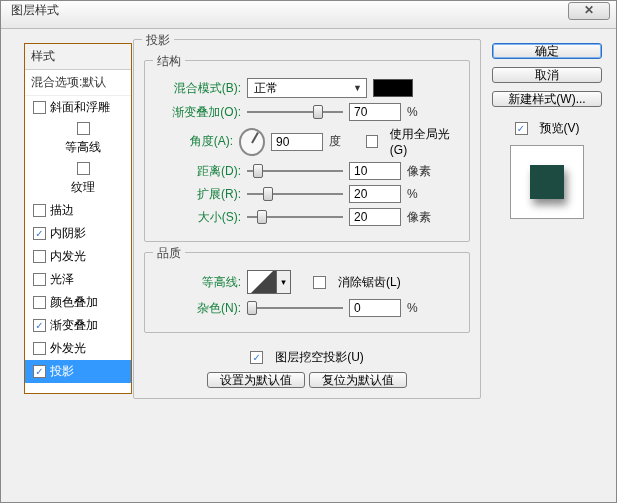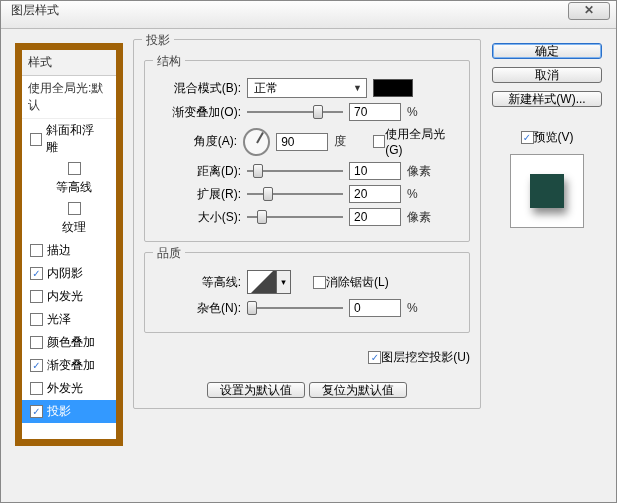--- a/index.html
+++ b/index.html
@@ -2,70 +2,70 @@
 <html><head>
 <meta charset="utf-8">
 <style>
   * { box-sizing: border-box; font-family: "Microsoft YaHei", "SimSun", sans-serif; font-size: 12px; }
   body { margin: 0; background: #f0f0f0; }
   .window { width: 617px; height: 503px; background: #f0f0f0; border: 1px solid #888; position: relative; }
   .titlebar { height: 28px; background: linear-gradient(#fdfdfd,#e8e8e8); border-bottom: 1px solid #bbb; display: flex; align-items: center; justify-content: space-between; padding: 0 6px 8px 10px; }
   .titlebar .title { color: #333; }
   .closebtn { width: 42px; height: 18px; border: 1px solid #8a8a8a; border-radius: 3px; background: linear-gradient(#f5f5f5,#dcdcdc); text-align: center; line-height: 14px; font-weight: bold; color: #555; cursor: default; }
   .body { position: absolute; top: 28px; left: 0; right: 0; bottom: 0; padding: 10px 12px 12px 12px; }
-  .leftpanel { position: absolute; top: 14px; left: 14px; width: 108px; height: 403px; border: 7px solid #a16207; background: #fff; }
+  .leftpanel { position: absolute; top: 14px; left: 23px; width: 108px; height: 351px; border: 1px solid #a16207; background: #fff; }
   .lp-head { background: #f2f2f2; border-bottom: 1px solid #ccc; padding: 4px 6px; color: #333; }
   .lp-sub  { background: #fff; border-bottom: 1px solid #eee; padding: 4px 6px; color: #333; }
   .lp-item { display: flex; align-items: center; padding: 3px 16px 3px 8px; gap: 4px; cursor: default; }
   .lp-item.indent { padding-left: 26px; flex-direction: column; }
   .lp-item.sel { background: #3399ff; color: #fff; }
   .lp-item.sel .cb { background:#fff; }
   .cb { width: 13px; height: 13px; border: 1px solid #777; background: #fff; display: inline-flex; align-items: center; justify-content: center; font-size: 10px; color: #3a78d6; line-height: 10px; }
   .cb.checked::after { content: "✓"; }
   .midpanel { position: absolute; top: 10px; left: 132px; width: 348px; height: 380px; }
   .group { border: 1px solid #bbb; border-radius: 2px; padding: 12px 10px 10px 10px; position: relative; margin-bottom: 10px; }
   .group > .legend { position: absolute; top: -8px; left: 8px; background: #f0f0f0; padding: 0 4px; color: #444; }
   .row { display: flex; align-items: center; margin: 5px 0; gap: 6px; }
-  .lbl { width: 86px; text-align: right; color: #000000; white-space: nowrap; }
+  .lbl { width: 86px; text-align: right; color: #15803d; white-space: nowrap; }
   .combo { height: 20px; border: 1px solid #777; background: #fff; display: flex; align-items: center; justify-content: space-between; padding: 0 4px 0 6px; text-align: center; }
   .combo .arrow { font-size: 9px; color: #333; }
   .swatch { width: 40px; height: 18px; border: 1px solid #555; background: #000; }
   .slider { position: relative; height: 16px; flex: 0 0 96px; }
   .slider .track { position: absolute; top: 7px; left: 0; right: 0; height: 2px; background: #888; }
   .slider .thumb { position: absolute; top: 1px; width: 10px; height: 14px; background: linear-gradient(#fafafa,#cfcfcf); border: 1px solid #666; border-radius: 2px; }
   .numbox { width: 52px; height: 18px; border: 1px solid #777; background: #fff; padding: 1px 4px; }
   .unit { width: 34px; color: #333; }
   .angle { width: 28px; height: 28px; border: 2px solid #888; border-radius: 50%; position: relative; background: #f8f8f8; }
   .angle .needle { position: absolute; left: 50%; top: 50%; width: 12px; height: 2px; background: #555; transform-origin: left center; transform: rotate(-60deg); }
-  .inline-cb { display: flex; align-items: center; gap: 0; }
+  .inline-cb { display: flex; align-items: center; gap: 12px; }
   .contour { width: 30px; height: 24px; border: 1px solid #666; background: linear-gradient(135deg,#fff 0%,#fff 48%,#444 52%,#444 100%); }
   .contour-wrap { display:flex; align-items:center; }
   .contour-arrow { width:14px; height:24px; border:1px solid #666; border-left:none; background:#eee; display:flex; align-items:center; justify-content:center; font-size:9px; }
   .btn { height: 16px; border: 1px solid #707070; border-radius: 3px; background: linear-gradient(#fdfdfd,#e3e3e3); padding: 0 12px; display: inline-flex; align-items: center; justify-content: center; cursor: default; }
-  .btnrow { display:flex; gap:4px; justify-content:center; margin-top:16px; }
+  .btnrow { display:flex; gap:4px; justify-content:center; margin-top:6px; }
   .rightpanel { position: absolute; top: 14px; right: 14px; width: 110px; }
   .rightpanel .btn { width: 100%; margin-bottom: 8px; justify-content:center; }
   .rightpanel .btn.primary { border: 1px solid #2a6fc9; box-shadow: 0 0 0 1px #7db3f0 inset; }
-  .preview-cb { display:flex; align-items:center; justify-content:center; gap:4px; margin: 14px 0 8px; }
+  .preview-cb { display:flex; align-items:center; justify-content:center; gap:4px; margin: 5px 0 8px; }
   .preview-box { width: 74px; height: 74px; margin: 0 auto; border: 1px solid #999; background: #fff; display:flex; align-items:center; justify-content:center; }
   .preview-inner { width: 34px; height: 34px; background: #1d4a41; box-shadow: 3px 6px 8px rgba(0,0,0,0.45); }
 </style>
 </head>
 <body>
 
 <div class="window">
   <div class="titlebar">
     <span class="title">图层样式</span>
     <div class="closebtn">✕</div>
   </div>
   <div class="body">
 
     <div class="leftpanel">
       <div class="lp-head">样式</div>
-      <div class="lp-sub">使用全局光:默认</div>
+      <div class="lp-sub">混合选项:默认</div>
       <div id="style-list">
           <div class="lp-item">
             <span class="cb"></span>
             <span>斜面和浮雕</span>
           </div>
           <div class="lp-item indent">
             <span class="cb"></span>
             <span>等高线</span>
           </div>
           <div class="lp-item indent">
@@ -197,21 +197,21 @@
             <span class="lbl">杂色(N):</span>
             <div class="slider">
                 <div class="track"></div>
                 <div class="thumb" style="left:0;"></div>
               </div>
             <input class="numbox" value="0" style="">
             <span class="unit">%</span>
           </div>
         </div>
 
-        <div class="row" style="justify-content:flex-end; margin-top:16px;">
+        <div class="row" style="justify-content:center; margin-top:16px;">
           <label class="inline-cb">
             <span class="cb checked" id="cb-knock"></span>
             <span>图层挖空投影(U)</span>
           </label>
         </div>
 
         <div class="btnrow">
           <div class="btn">设置为默认值</div>
           <div class="btn">复位为默认值</div>
         </div>

